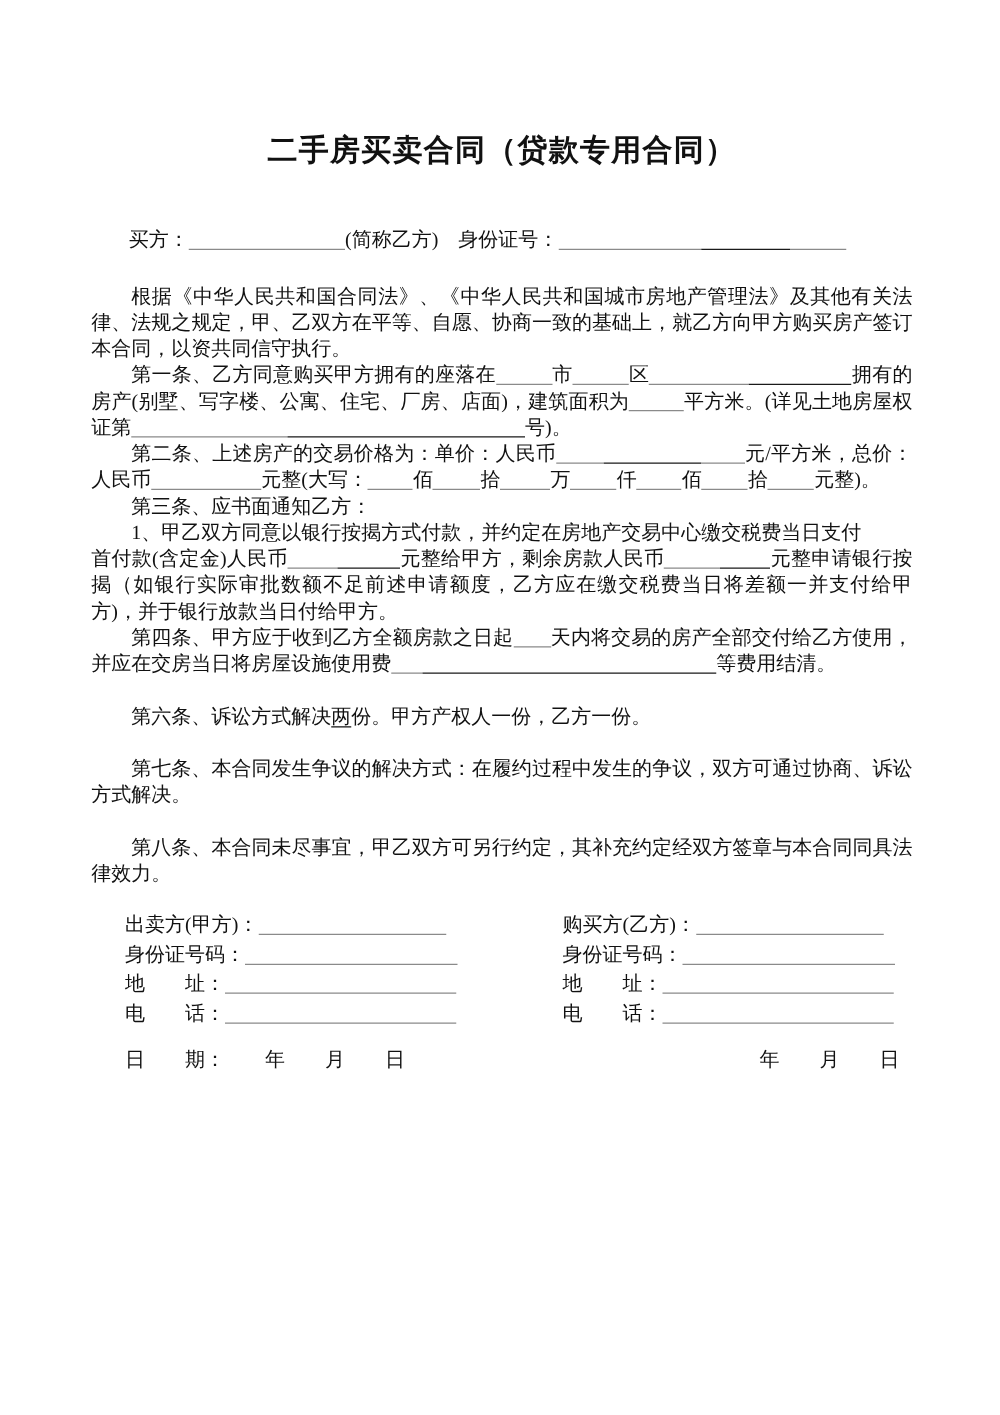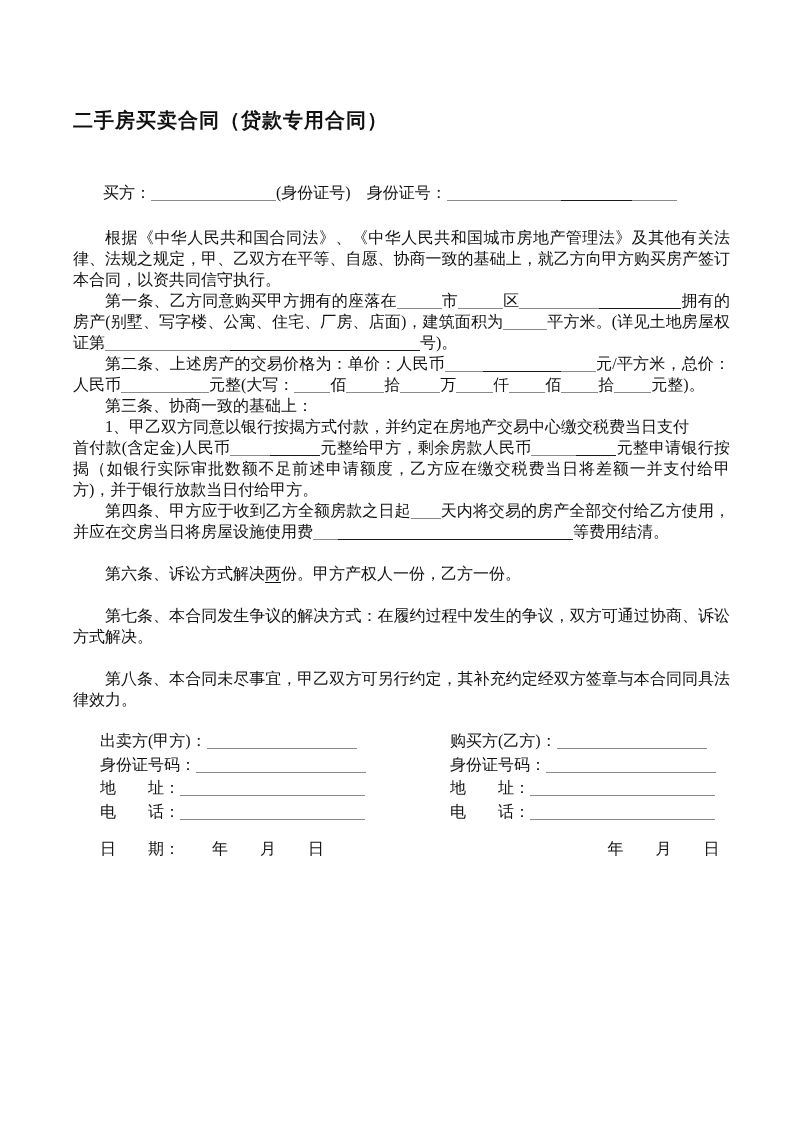--- a/index.html
+++ b/index.html
@@ -12,22 +12,23 @@
     box-sizing: border-box;
     padding: 108px 70px 0 73px;
     font-family: "Liberation Serif", "DejaVu Serif", serif;
     font-size: 16px;
     line-height: 21px;
     color: #111111;
     overflow: hidden;
   }
   .title {
     font-family: "DejaVu Sans", "Liberation Sans", sans-serif;
-    font-size: 20px;
+    font-size: 24px;
     font-weight: bold;
+    text-align: center;
     margin: 0 0 50px 0;
     line-height: 24px;
     letter-spacing: 1px;
   }
   .party {
     margin: 0 0 24px 0;
     padding-left: 30px;
   }
   .para {
     margin: 0;
@@ -61,26 +62,26 @@
   }
   .sig-date { margin-top: 14px; }
   .sig-col-right .sig-date { padding-left: 147px; text-align: center; }
 </style>
 </head>
 <body>
 
 <div class="page">
   <h1 class="title">二手房买卖合同（贷款专用合同）</h1>
 
-  <p class="party"><span>买方：</span><span class="blank" style="width: 125px;"></span><span>(身份证号)</span><span>　</span><span>身份证号：</span><span class="blank" style="width: 114px;"></span><span class="blank dark" style="width: 71px;"></span><span class="blank" style="width: 45px;"></span></p>
+  <p class="party"><span>买方：</span><span class="blank" style="width: 125px;"></span><span>(简称乙方)</span><span>　</span><span>身份证号：</span><span class="blank" style="width: 114px;"></span><span class="blank dark" style="width: 71px;"></span><span class="blank" style="width: 45px;"></span></p>
 
   <p class="para" style="margin-top:6px"><span>根据《中华人民共和国合同法》、《中华人民共和国城市房地产管理法》及其他有关法律、法规之规定，甲、乙双方在平等、自愿、协商一致的基础上，就乙方向甲方购买房产签订本合同，以资共同信守执行。</span></p>
   <p class="para"><span>第一条、乙方同意购买甲方拥有的座落在</span><span class="blank" style="width: 45px;"></span><span>市</span><span class="blank" style="width: 45px;"></span><span>区</span><span class="blank" style="width: 80px;"></span><span class="blank dark" style="width: 82px;"></span><span>拥有的房产(别墅、写字楼、公寓、住宅、厂房、店面)，建筑面积为</span><span class="blank" style="width: 44px;"></span><span>平方米。(详见土地房屋权证第</span><span class="blank" style="width: 125px;"></span><span class="blank dark" style="width: 190px;"></span><span>号)。</span></p>
   <p class="para"><span>第二条、上述房产的交易价格为：单价：人民币</span><span class="blank" style="width: 38px;"></span><span class="blank dark" style="width: 78px;"></span><span class="blank" style="width: 35px;"></span><span>元/平方米，总价：人民币</span><span class="blank" style="width: 88px;"></span><span>元整(大写：</span><span class="blank" style="width: 36px;"></span><span>佰</span><span class="blank" style="width: 38px;"></span><span>拾</span><span class="blank" style="width: 40px;"></span><span>万</span><span class="blank" style="width: 37px;"></span><span>仟</span><span class="blank" style="width: 36px;"></span><span>佰</span><span class="blank" style="width: 37px;"></span><span>拾</span><span class="blank" style="width: 37px;"></span><span>元整)。</span></p>
-  <p class="para"><span>第三条、协商一致的基础上：</span></p>
+  <p class="para"><span>第三条、应书面通知乙方：</span></p>
   <p class="para"><span>1、甲乙双方同意以银行按揭方式付款，并约定在房地产交易中心缴交税费当日支付</span><br><span>首付款(含定金)人民币</span><span class="blank" style="width: 40px;"></span><span class="blank dark" style="width: 50px;"></span><span>元整给甲方，剩余房款人民币</span><span class="blank" style="width: 45px;"></span><span class="blank dark" style="width: 40px;"></span><span>元整申请银行按揭（如银行实际审批数额不足前述申请额度，乙方应在缴交税费当日将差额一并支付给甲方)，并于银行放款当日付给甲方。</span></p>
   <p class="para"><span>第四条、甲方应于收到乙方全额房款之日起</span><span class="blank" style="width: 30px;"></span><span>天内将交易的房产全部交付给乙方使用，并应在交房当日将房屋设施使用费</span><span class="blank" style="width: 25px;"></span><span class="blank dark" style="width: 235px;"></span><span>等费用结清。</span></p>
   <p class="para gap"><span>第六条、诉讼方式解决</span><span class="u-text">两</span><span>份。甲方产权人一份，乙方一份。</span></p>
   <p class="para gap"><span>第七条、本合同发生争议的解决方式：在履约过程中发生的争议，双方可通过协商、诉讼方式解决。</span></p>
   <p class="para gap"><span>第八条、本合同未尽事宜，甲乙双方可另行约定，其补充约定经双方签章与本合同同具法律效力。</span></p>
 
   <div class="signatures">
     <div class="sig-col-left">
       <div class="sig-row"><span>出卖方(甲方)：</span><span class="blank" style="width: 150px;"></span></div>
       <div class="sig-row"><span>身份证号码：</span><span class="blank" style="width: 170px;"></span></div>

